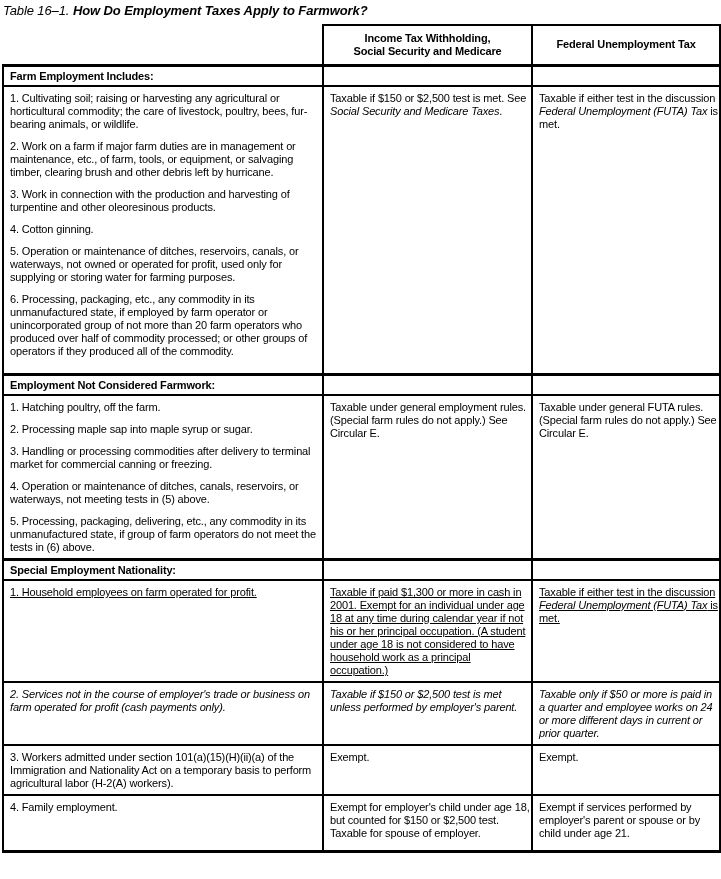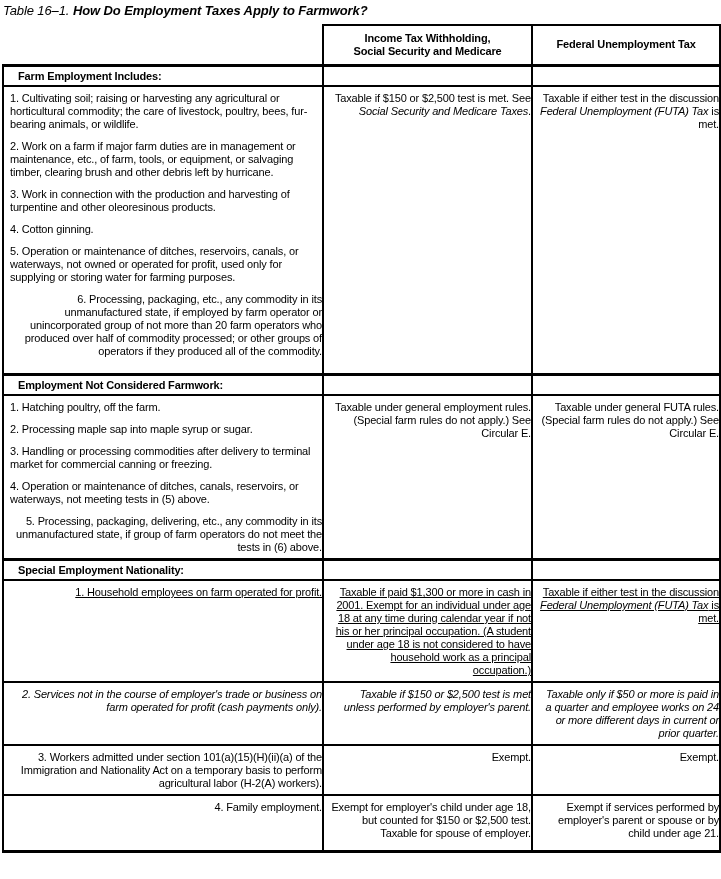--- a/index.html
+++ b/index.html
@@ -44,32 +44,32 @@
     font-weight:bold;
     padding:2px 4px;
   }
 
   
   tr.sec-row td {
     border-top:3px solid #000;
     border-bottom:2px solid #000;
     font-weight:bold;
     vertical-align:middle;
-    padding:3px 6px 2px 14px;
+    padding:3px 6px 2px 6px;
     height:20px;
   }
 
   
   .vl { border-left:2px solid #000; }
   .vr { border-right:2px solid #000; }
 
   
   td.body-cell { padding:5px 0 4px 6px; }
   td.body-cell p { margin:0 0 9px 0; }
-  td.body-cell p:last-child { margin-bottom:0;text-align:right; }
+  td.body-cell p:last-child { margin-bottom:0; }
 
   tr.sep-row td { border-top:2px solid #000; }
   tr.last-row td { border-bottom:3px solid #000; }
 
   .i { font-style:italic; }
 
   
   tr.s1-body td { height:289px; }
   tr.s2-body td { height:158px; }
   tr.s3-r1 td { height:95px;text-decoration:underline; }

